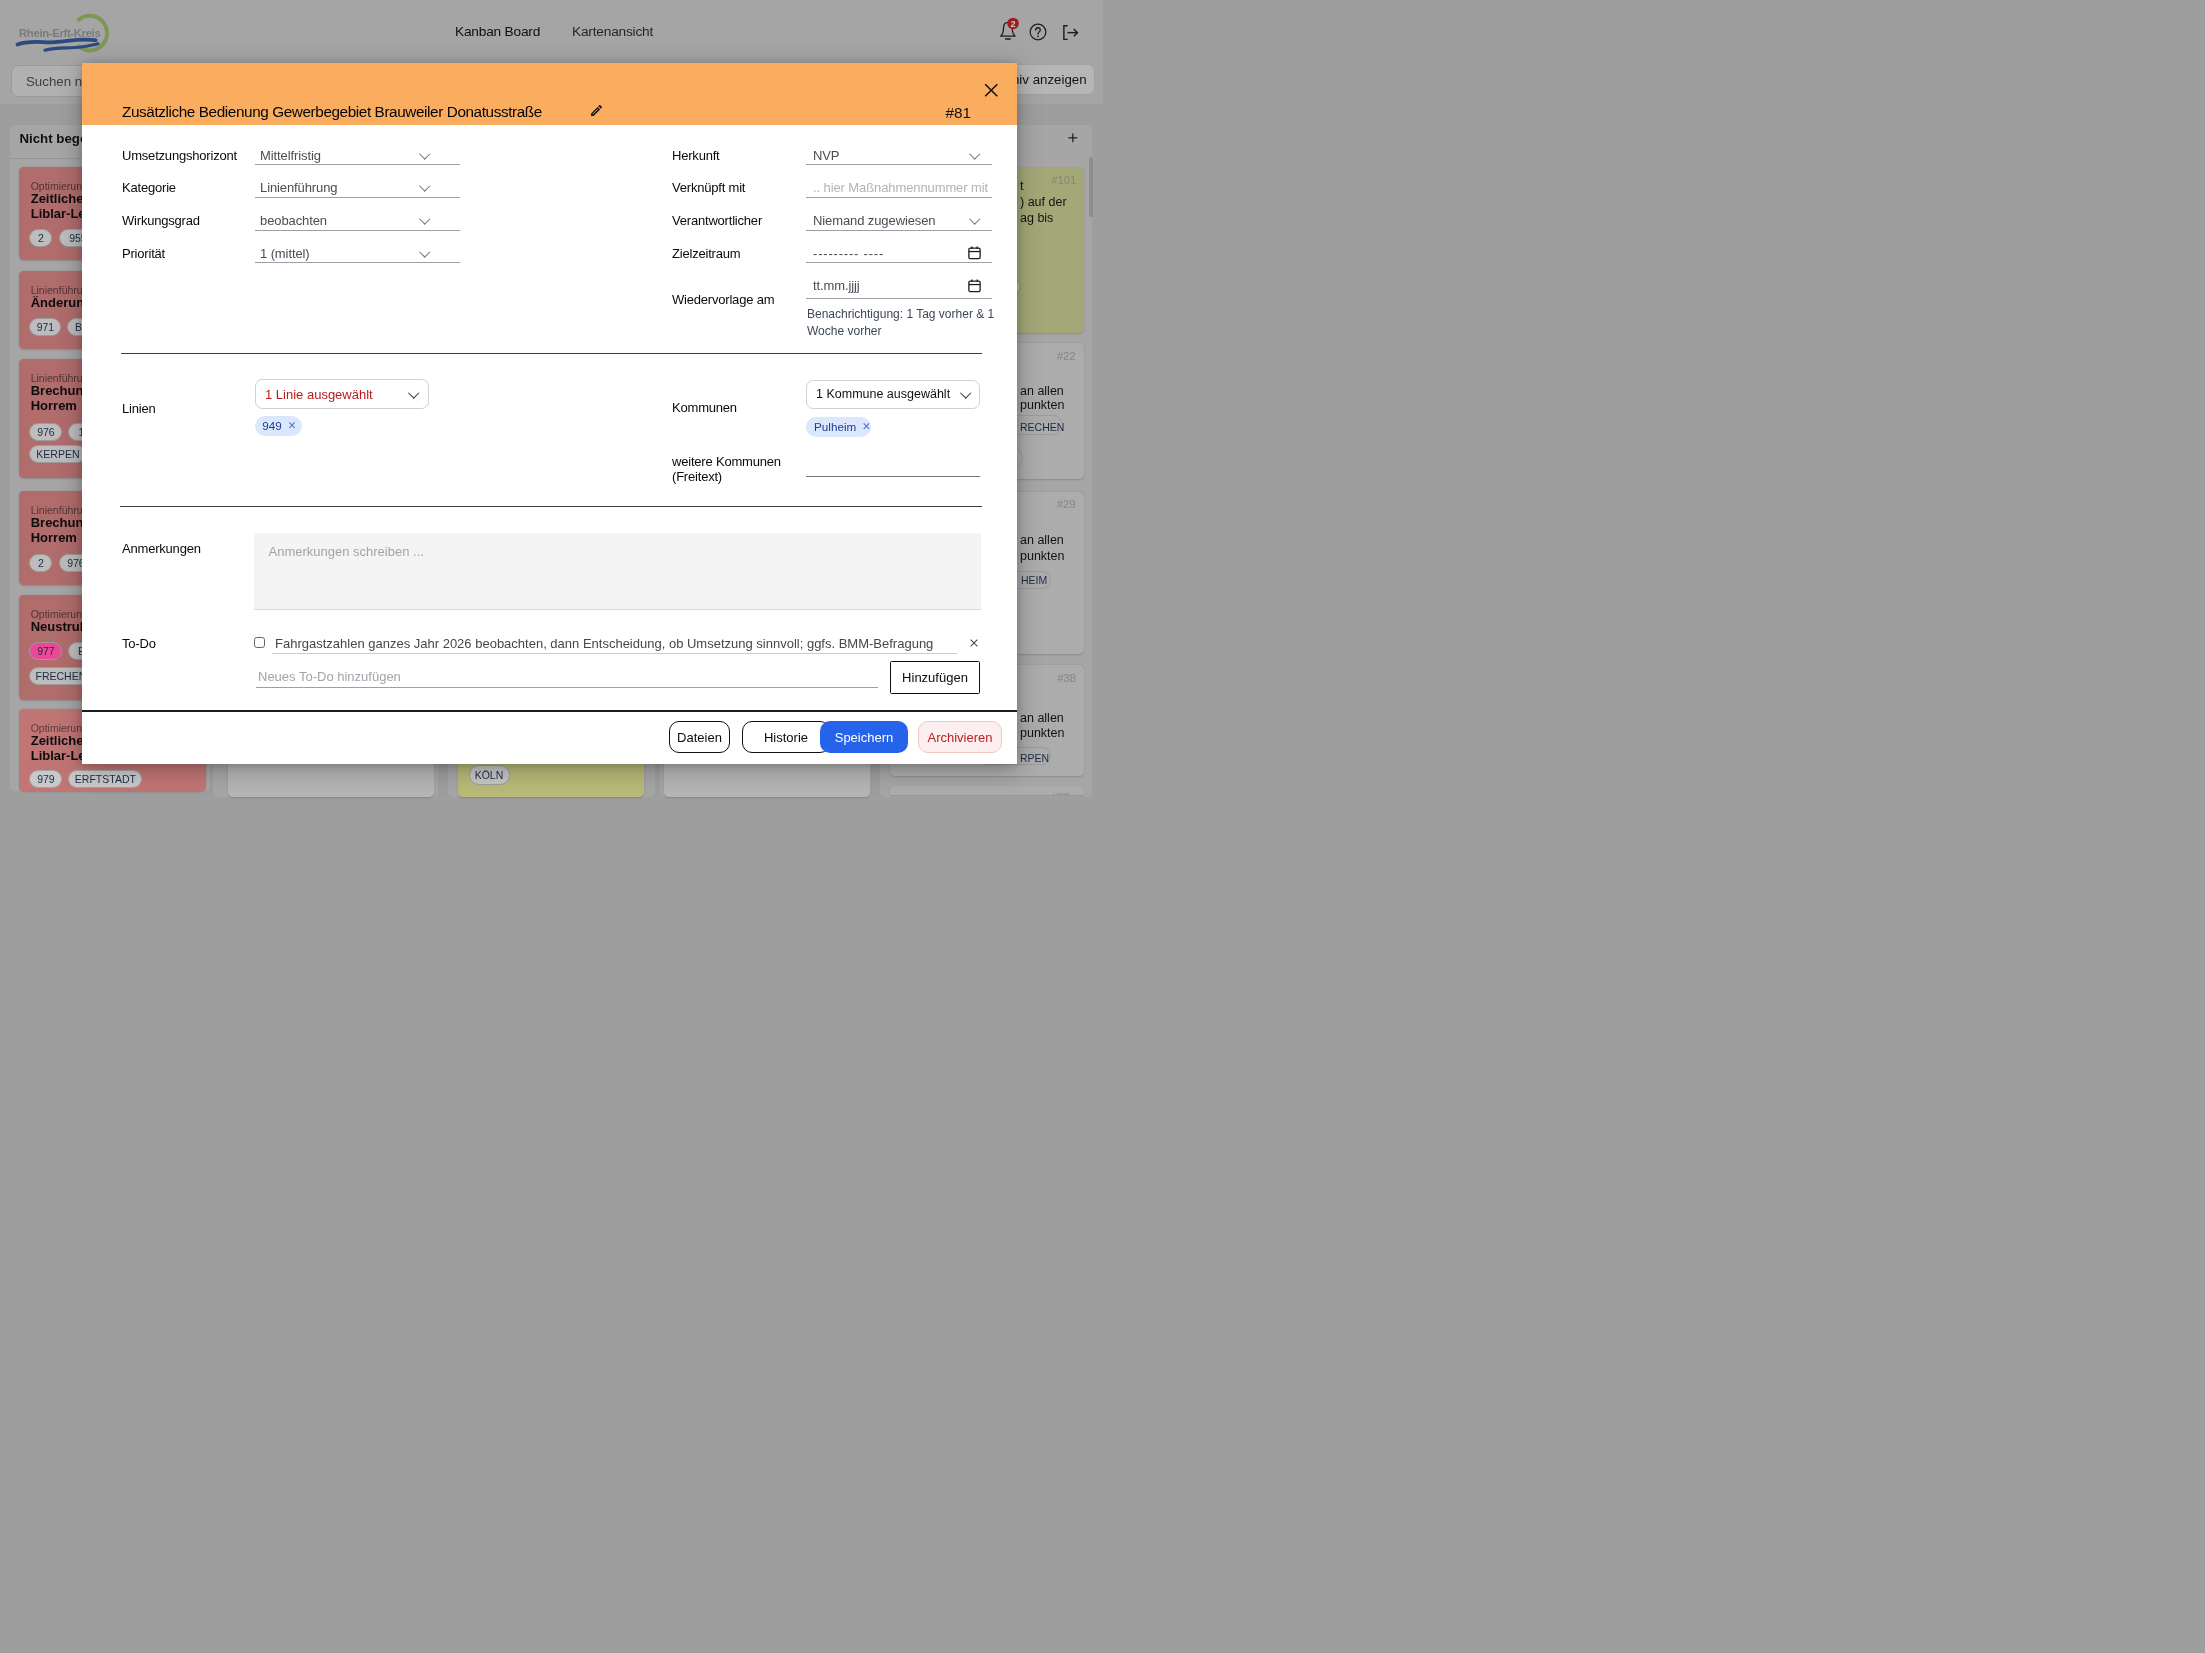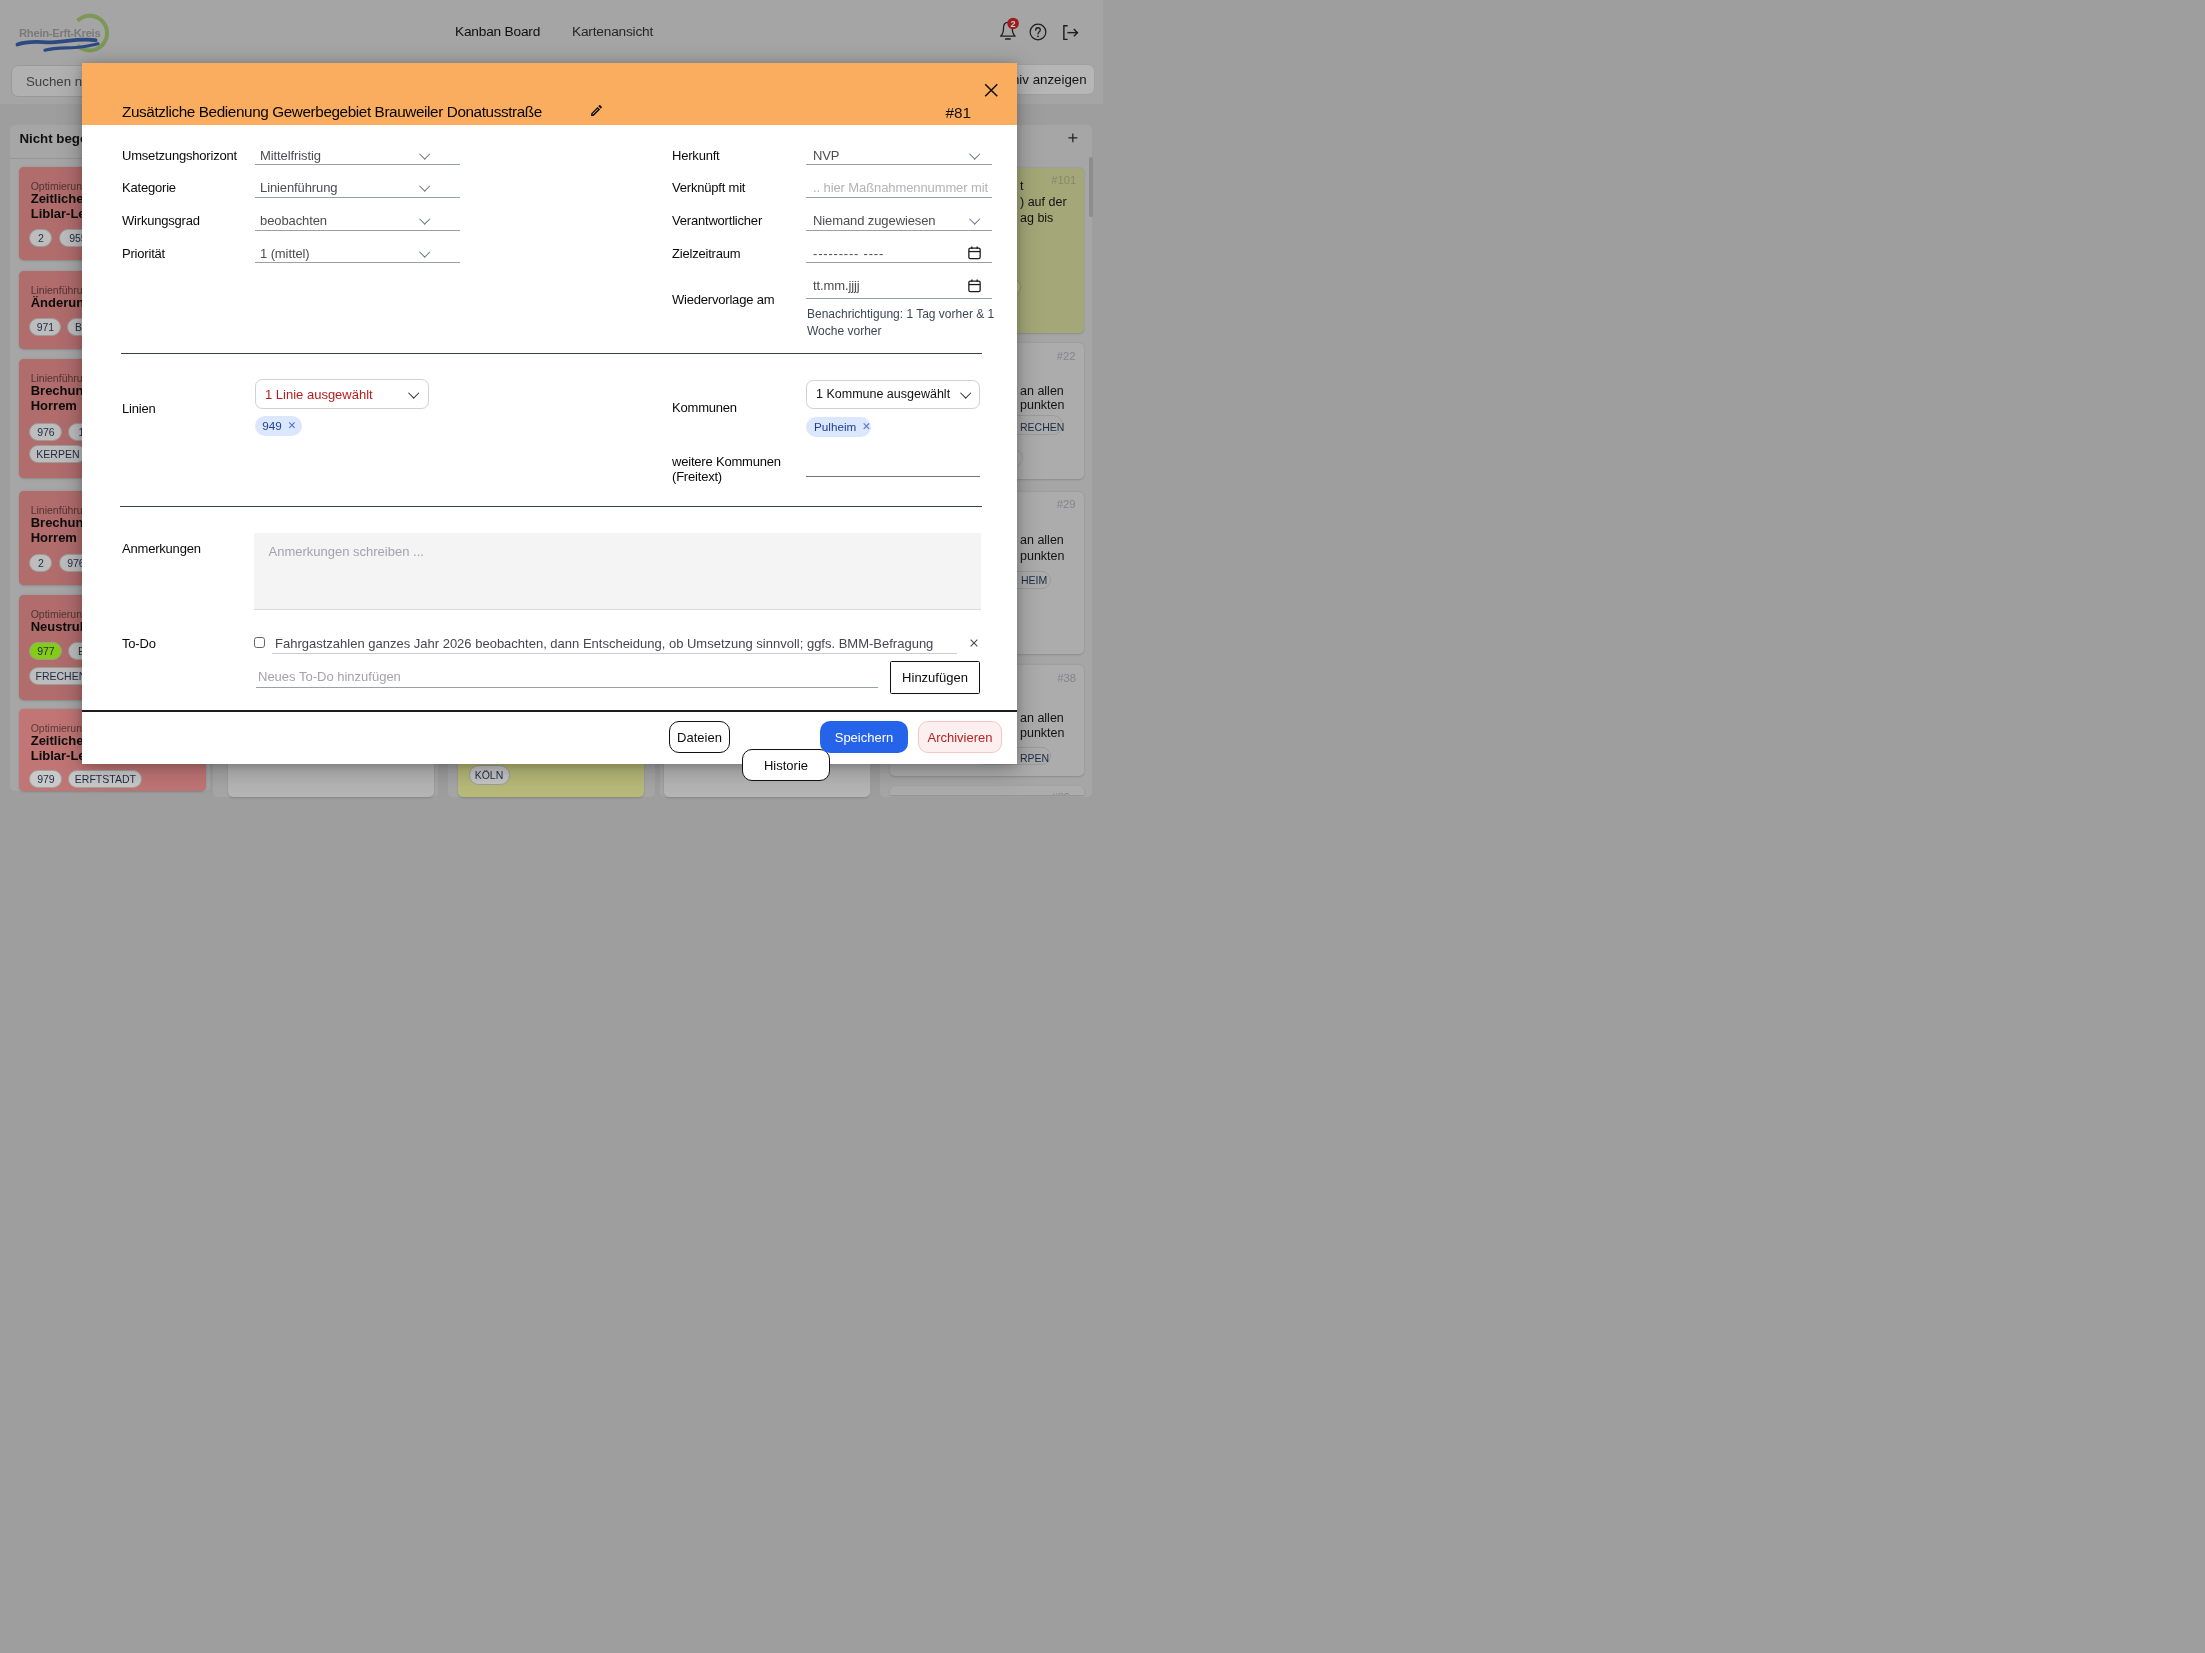--- a/index.html
+++ b/index.html
@@ -123,21 +123,21 @@
   </div>
   <div class="card" style="left:19.4px;top:491px;width:187px;height:94px;background:#b16c6c">
     <div class="lab">Linienführung und Tak</div>
     <div class="tit">Brechung Linie 976 in<br>Horrem</div>
     <div class="chip" style="left:10px;top:63px;width:23px;background:#bdbdbd">2</div>
     <div class="chip" style="left:40px;top:63px;width:33px;background:#bdbdbd">976</div>
   </div>
   <div class="card" style="left:19.4px;top:595px;width:187px;height:105px;background:#b16c6c">
     <div class="lab">Optimierung Verkehrsan</div>
     <div class="tit">Neustrukturierung im</div>
-    <div class="chip" style="left:10px;top:47px;width:33px;background:#84cc16">977</div>
+    <div class="chip" style="left:10px;top:47px;width:33px;background:#ec4899">977</div>
     <div class="chip" style="left:49px;top:47px;width:32px;background:#bdbdbd">E1</div>
     <div class="chip" style="left:10px;top:72px;width:63px;background:#bdbdbd">FRECHEN</div>
   </div>
   <div class="card" style="left:19.4px;top:709px;width:187px;height:82px;background:#c17575">
     <div class="lab" style="color:#5b3a3a">Optimierung Verkehrsan</div>
     <div class="tit">Zeitliche Verdichtung<br>Liblar-Lechenich</div>
     <div class="chip" style="left:10px;top:61px;width:33px;background:#c9c9c9;border-color:#a3a3a3">979</div>
     <div class="chip" style="left:49px;top:61px;width:74px;background:#c9c9c9;border-color:#a3a3a3">ERFTSTADT</div>
   </div>
 
@@ -272,17 +272,17 @@
   <div class="uline" style="left:190px;top:590px;width:685px;background:#c9ccd2;height:1.2px"></div>
   <svg class="abs" style="left:888px;top:576px" width="8" height="8" viewBox="0 0 10 10">
       <path d="M 0.8 0.8 L 9.2 9.2 M 9.2 0.8 L 0.8 9.2" stroke="#4b4b50" stroke-width="1.4"></path>
     </svg>
   <div class="abs" style="left:176px;top:606px;font-size:13px;color:#a3a3ab">Neues To-Do hinzufügen</div>
   <div class="uline" style="left:174px;top:624px;width:622px"></div>
   <div class="btn outline" style="left:808px;top:598px;width:90px;height:33px;border-radius:1.6px">Hinzufügen</div>
 
   <div class="abs" style="left:0;top:647px;width:935px;height:1.6px;background:#1c1c1c"></div>
   <div class="btn outline" style="left:587px;top:658px;width:61px;height:32px">Dateien</div>
-  <div class="btn outline" style="left:660px;top:686px;width:88px;height:32px">Historie</div>
+  <div class="btn outline" style="left:660px;top:658px;width:88px;height:32px">Historie</div>
   <div class="btn" style="left:738px;top:658px;width:88px;height:32px;background:#2563eb;color:#fff">Speichern</div>
   <div class="btn" style="left:836px;top:658px;width:84px;height:32px;background:#fdefef;border:0.8px solid #f3c6c6;color:#b92222">Archivieren</div>
 </div>
 
 
 </body></html>

